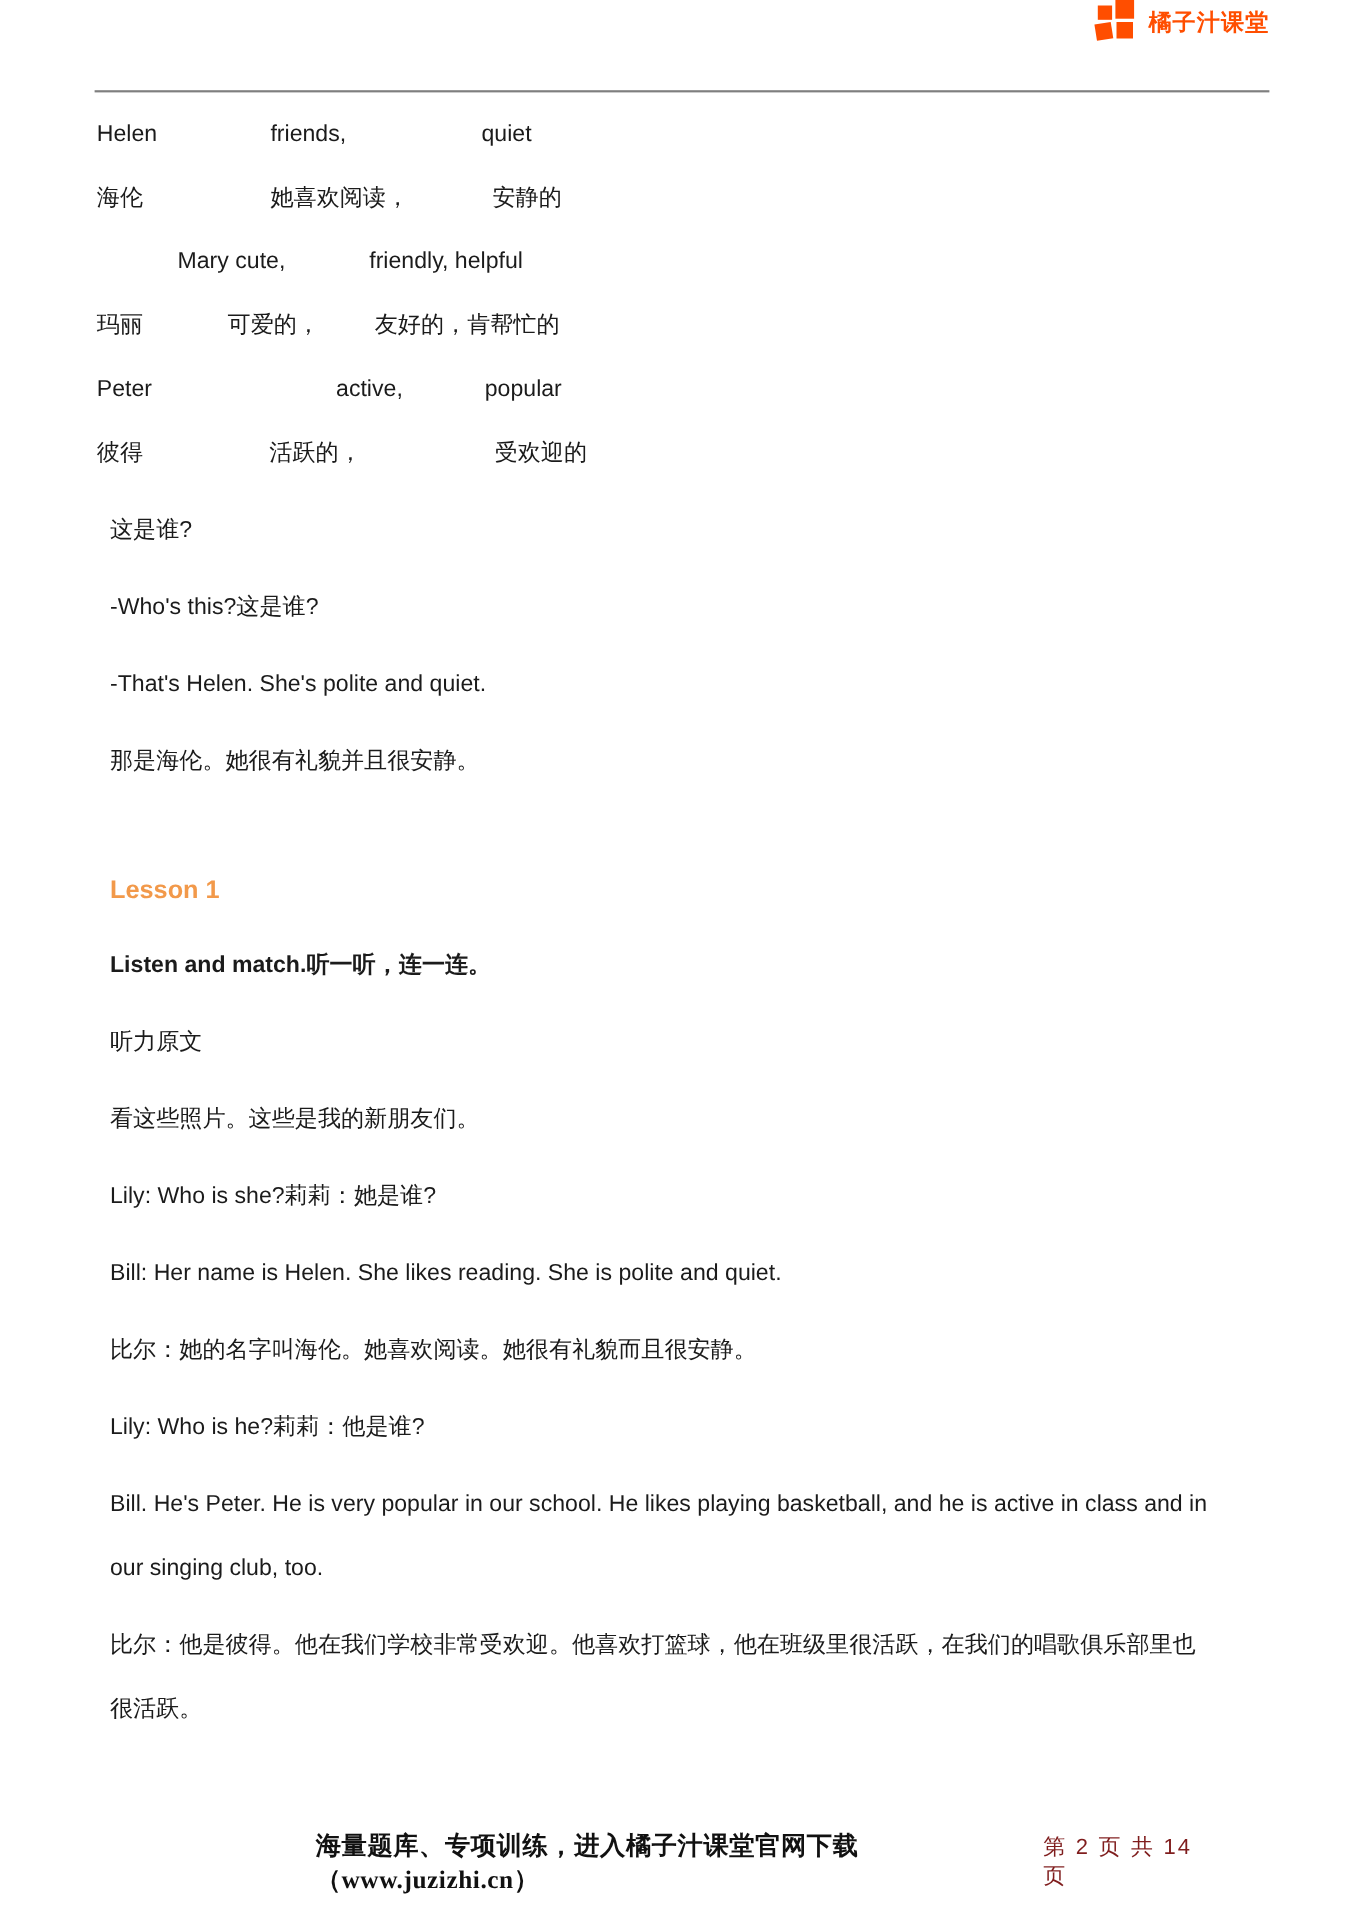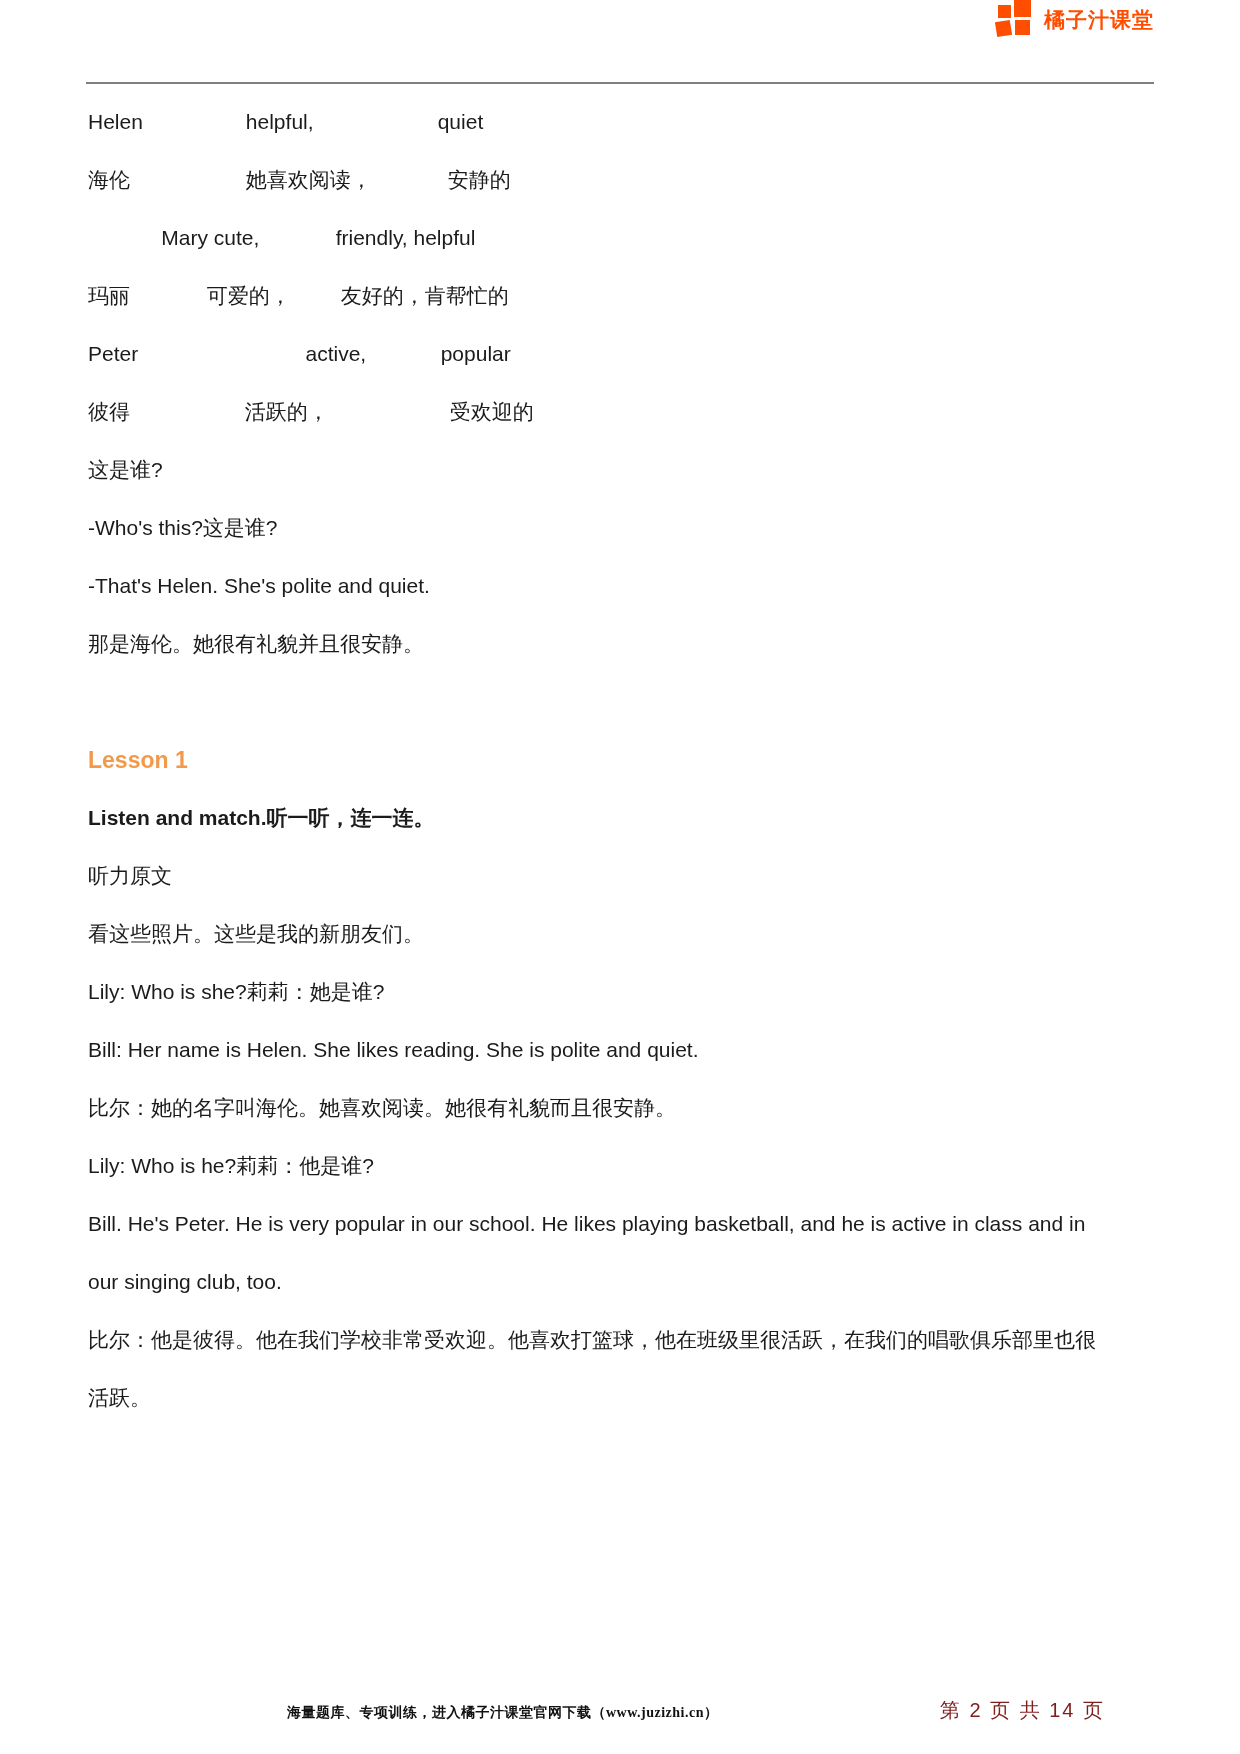--- a/index.html
+++ b/index.html
@@ -51,21 +51,21 @@
   }
   
   .main {
     position: absolute;
     top: 84px; left: 88px;
     width: 1024px;
     padding-top: 9px;
     font-size: 21px;
     line-height: 58px;
   }
-  .main p { margin: 0; }
+  .main p { margin: 12px; }
   .vrow span { display: inline-block; }
   .vrow:nth-of-type(1) .c1 { width: 152px; } .vrow:nth-of-type(1) .c2 { width: 186px; }
   .vrow:nth-of-type(2) .c1 { width: 152px; } .vrow:nth-of-type(2) .c2 { width: 196px; }
   .vrow:nth-of-type(3) .c1 { width: 120px; text-align: right; } .vrow:nth-of-type(3) .c2 { width: 116px; }
   .vrow:nth-of-type(4) .c1 { width: 113px; } .vrow:nth-of-type(4) .c2 { width: 128px; }
   .vrow:nth-of-type(5) .c1 { width: 143px; } .vrow:nth-of-type(5) .c2 { width: 198px; text-align: center; }
   .vrow:nth-of-type(6) .c1 { width: 151px; } .vrow:nth-of-type(6) .c2 { width: 199px; }
   .lesson-title {
     margin-top: 58px !important;
     color: #f2994a;
@@ -77,21 +77,21 @@
   
   .footer {
     position: absolute;
     left: 0; right: 0; bottom: 30px;
     display: flex;
     align-items: baseline;
     justify-content: space-between;
     padding: 0 135px 0 287px;
   }
   .footer-tagline {
-    font-size: 14px;
+    font-size: 23px;
     font-weight: bold;
     color: #111111;
     font-family: "Liberation Serif", serif;
     letter-spacing: 0.5px;
   }
   .footer-page {
     font-size: 20px;
     color: #7f1d1d;
     letter-spacing: 2px;
   }
@@ -111,21 +111,21 @@
       </div>
       <span class="logo-text">橘子汁课堂</span>
     </div>
   </div>
   <div class="header-rule"></div>
 
   <div class="main">
 
     <div class="vrow">
       <span class="c1">Helen</span>
-      <span class="c2">helpful,</span>
+      <span class="c2">friends,</span>
       <span class="c3">quiet</span>
     </div>
     <div class="vrow">
       <span class="c1">海伦</span>
       <span class="c2">她喜欢阅读，</span>
       <span class="c3">安静的</span>
     </div>
     <div class="vrow">
       <span class="c1">Mary</span>
       <span class="c2">cute,</span>

